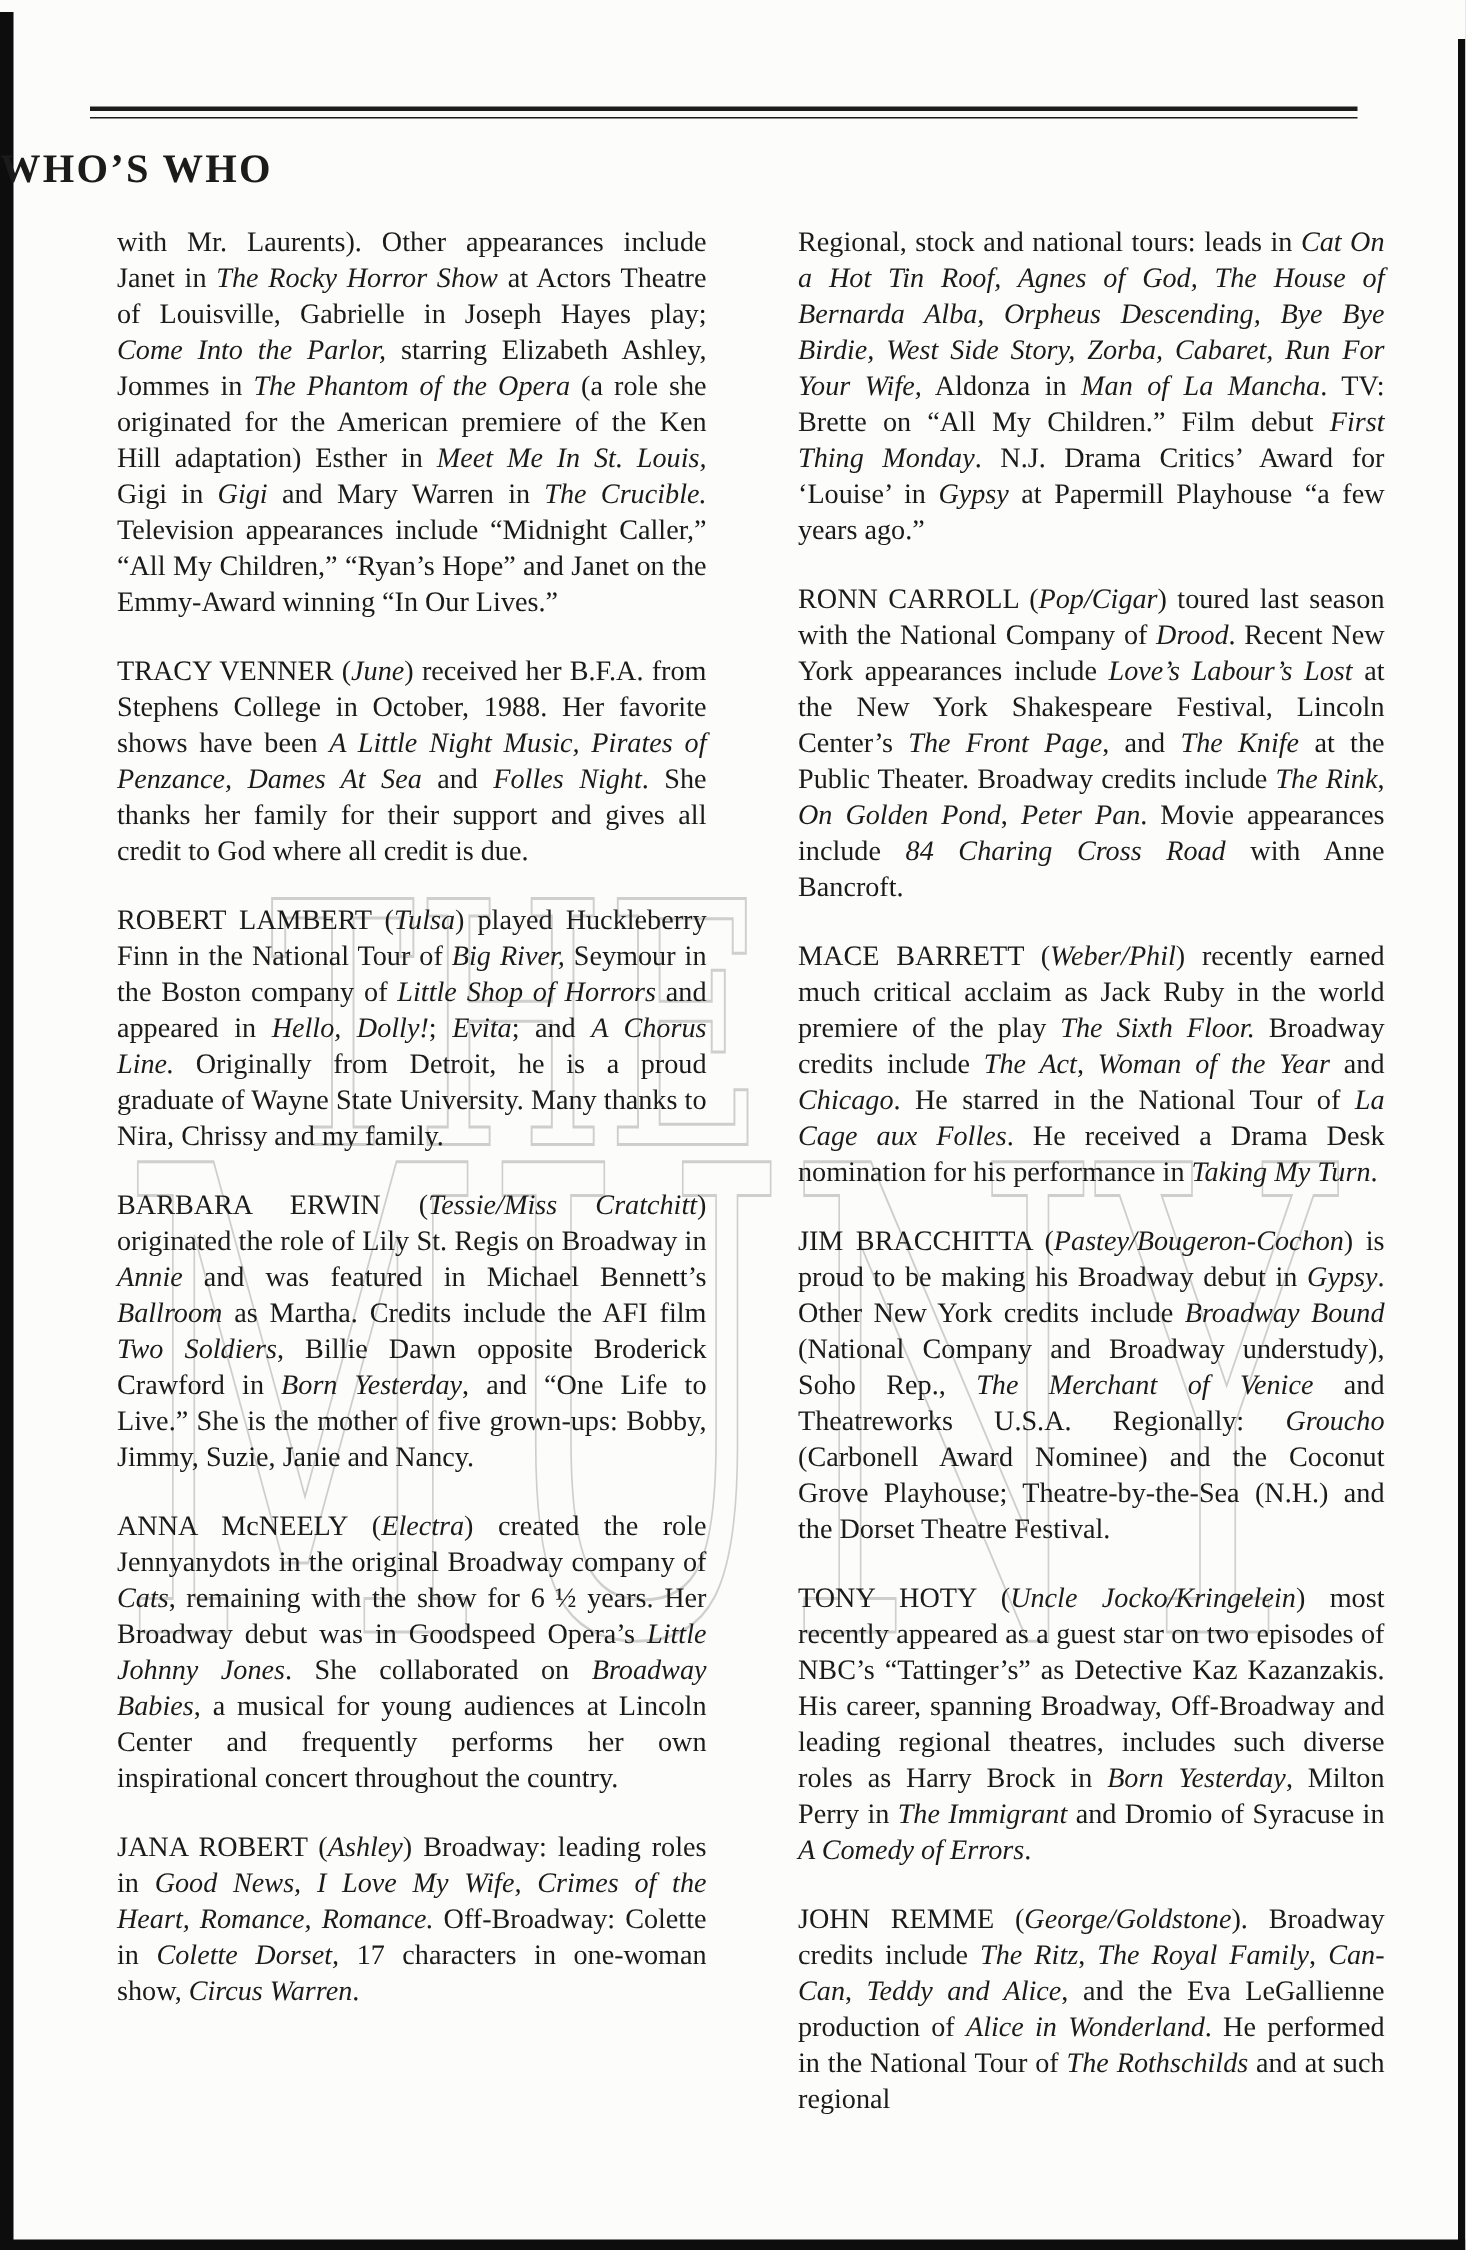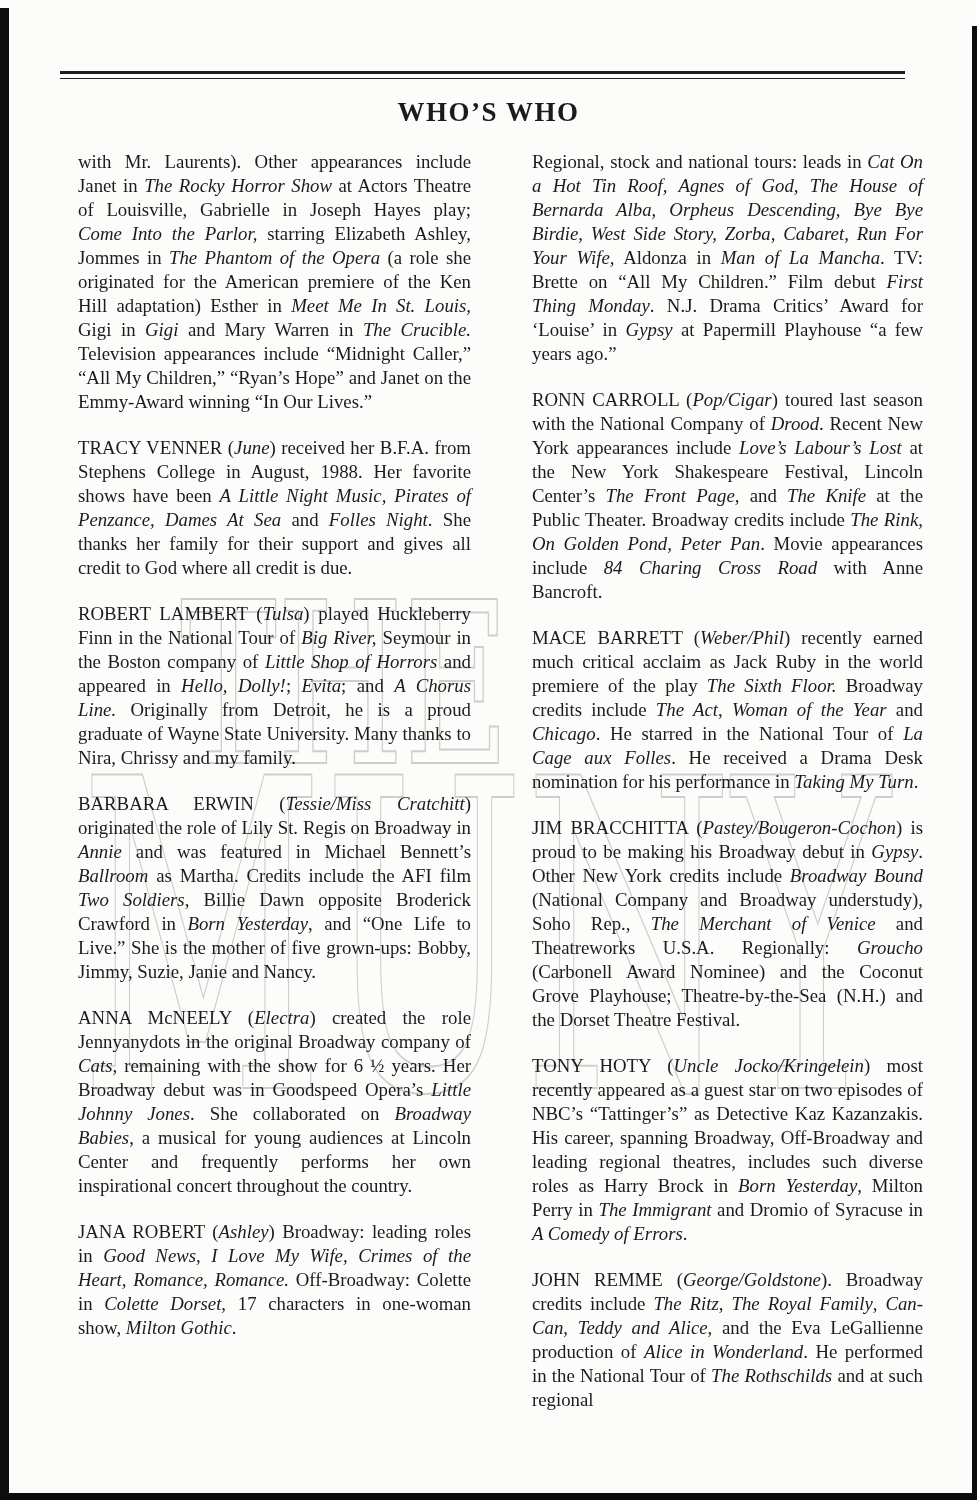--- a/index.html
+++ b/index.html
@@ -16,21 +16,21 @@
     position:absolute;left:62px;right:74px;top:36px;
     display:flex;justify-content:space-between;align-items:baseline;
   }
   .pagenum{font-style:italic;font-size:24px;}
   .pub{font-size:23px;letter-spacing:1.5px;}
   .rule{
     position:absolute;left:60px;right:72px;top:71px;height:4px;
     border-top:3px solid #1c1c1c;border-bottom:1.5px solid #1c1c1c;
   }
   .section-title{
-    position:absolute;left:0;right:0;top:97px;margin:0;text-align:center;
+    position:absolute;left:0;right:0;top:97px;margin:0;text-align:left;
     font-size:27px;font-weight:bold;letter-spacing:1.5px;
   }
   .col{position:absolute;top:150px;z-index:2;}
   .col-left{left:78px;width:393px;}
   .col-right{left:532px;width:391px;}
   .bio{
     margin:0 0 22px 0;text-align:justify;
     font-size:18.8px;line-height:24px;
   }
   .bio i{font-style:italic;}
@@ -56,25 +56,25 @@
     <text class="wm-muny" x="25" y="560" textLength="810" lengthAdjust="spacingAndGlyphs">MUNY</text>
   </svg>
 
 
   <div class="rule"></div>
 
   <h1 class="section-title">WHO’S WHO</h1>
 
   <div class="col col-left">
     <p class="bio"><span>with Mr. Laurents). Other appearances include Janet in </span><i>The Rocky Horror Show</i><span> at Actors Theatre of Louisville, Gabrielle in Joseph Hayes play; </span><i>Come Into the Parlor,</i><span> starring Elizabeth Ashley, Jommes in </span><i>The Phantom of the Opera</i><span> (a role she originated for the American premiere of the Ken Hill adaptation) Esther in </span><i>Meet Me In St. Louis,</i><span> Gigi in </span><i>Gigi</i><span> and Mary Warren in </span><i>The Crucible.</i><span> Television appearances include “Midnight Caller,” “All My Children,” “Ryan’s Hope” and Janet on the Emmy-Award winning “In Our Lives.”</span></p>
-    <p class="bio"><span>TRACY VENNER (</span><i>June</i><span>) received her B.F.A. from Stephens College in August, 1988. Her favorite shows have been </span><i>A Little Night Music, Pirates of Penzance, Dames At Sea</i><span> and </span><i>Folles Night</i><span>. She thanks her family for their support and gives all credit to God where all credit is due.</span></p>
+    <p class="bio"><span>TRACY VENNER (</span><i>June</i><span>) received her B.F.A. from Stephens College in October, 1988. Her favorite shows have been </span><i>A Little Night Music, Pirates of Penzance, Dames At Sea</i><span> and </span><i>Folles Night</i><span>. She thanks her family for their support and gives all credit to God where all credit is due.</span></p>
     <p class="bio"><span>ROBERT LAMBERT (</span><i>Tulsa</i><span>) played Huckleberry Finn in the National Tour of </span><i>Big River,</i><span> Seymour in the Boston company of </span><i>Little Shop of Horrors</i><span> and appeared in </span><i>Hello, Dolly!</i><span>; </span><i>Evita</i><span>; and </span><i>A Chorus Line.</i><span> Originally from Detroit, he is a proud graduate of Wayne State University. Many thanks to Nira, Chrissy and my family.</span></p>
     <p class="bio"><span>BARBARA ERWIN (</span><i>Tessie/Miss Cratchitt</i><span>) originated the role of Lily St. Regis on Broadway in </span><i>Annie</i><span> and was featured in Michael Bennett’s </span><i>Ballroom</i><span> as Martha. Credits include the AFI film </span><i>Two Soldiers</i><span>, Billie Dawn opposite Broderick Crawford in </span><i>Born Yesterday</i><span>, and “One Life to Live.” She is the mother of five grown-ups: Bobby, Jimmy, Suzie, Janie and Nancy.</span></p>
     <p class="bio"><span>ANNA McNEELY (</span><i>Electra</i><span>) created the role Jennyanydots in the original Broadway company of </span><i>Cats</i><span>, remaining with the show for 6 ½ years. Her Broadway debut was in Goodspeed Opera’s </span><i>Little Johnny Jones</i><span>. She collaborated on </span><i>Broadway Babies</i><span>, a musical for young audiences at Lincoln Center and frequently performs her own inspirational concert throughout the country.</span></p>
-    <p class="bio"><span>JANA ROBERT (</span><i>Ashley</i><span>) Broadway: leading roles in </span><i>Good News, I Love My Wife, Crimes of the Heart, Romance, Romance.</i><span> Off-Broadway: Colette in </span><i>Colette Dorset,</i><span> 17 characters in one-woman show, </span><i>Milton Gothic</i><span>.</span></p>
+    <p class="bio"><span>JANA ROBERT (</span><i>Ashley</i><span>) Broadway: leading roles in </span><i>Good News, I Love My Wife, Crimes of the Heart, Romance, Romance.</i><span> Off-Broadway: Colette in </span><i>Colette Dorset,</i><span> 17 characters in one-woman show, </span><i>Circus Warren</i><span>.</span></p>
   </div>
 
   <div class="col col-right">
     <p class="bio"><span>Regional, stock and national tours: leads in </span><i>Cat On a Hot Tin Roof, Agnes of God, The House of Bernarda Alba, Orpheus Descending, Bye Bye Birdie, West Side Story, Zorba, Cabaret, Run For Your Wife,</i><span> Aldonza in </span><i>Man of La Mancha</i><span>. TV: Brette on “All My Children.” Film debut </span><i>First Thing Monday</i><span>. N.J. Drama Critics’ Award for ‘Louise’ in </span><i>Gypsy</i><span> at Papermill Playhouse “a few years ago.”</span></p>
     <p class="bio"><span>RONN CARROLL (</span><i>Pop/Cigar</i><span>) toured last season with the National Company of </span><i>Drood</i><span>. Recent New York appearances include </span><i>Love’s Labour’s Lost</i><span> at the New York Shakespeare Festival, Lincoln Center’s </span><i>The Front Page</i><span>, and </span><i>The Knife</i><span> at the Public Theater. Broadway credits include </span><i>The Rink</i><span>, </span><i>On Golden Pond</i><span>, </span><i>Peter Pan</i><span>. Movie appearances include </span><i>84 Charing Cross Road</i><span> with Anne Bancroft.</span></p>
     <p class="bio"><span>MACE BARRETT (</span><i>Weber/Phil</i><span>) recently earned much critical acclaim as Jack Ruby in the world premiere of the play </span><i>The Sixth Floor.</i><span> Broadway credits include </span><i>The Act</i><span>, </span><i>Woman of the Year</i><span> and </span><i>Chicago</i><span>. He starred in the National Tour of </span><i>La Cage aux Folles</i><span>. He received a Drama Desk nomination for his performance in </span><i>Taking My Turn</i><span>.</span></p>
     <p class="bio"><span>JIM BRACCHITTA (</span><i>Pastey/Bougeron-Cochon</i><span>) is proud to be making his Broadway debut in </span><i>Gypsy</i><span>. Other New York credits include </span><i>Broadway Bound</i><span> (National Company and Broadway understudy), Soho Rep., </span><i>The Merchant of Venice</i><span> and Theatreworks U.S.A. Regionally: </span><i>Groucho</i><span> (Carbonell Award Nominee) and the Coconut Grove Playhouse; Theatre-by-the-Sea (N.H.) and the Dorset Theatre Festival.</span></p>
     <p class="bio"><span>TONY HOTY (</span><i>Uncle Jocko/Kringelein</i><span>) most recently appeared as a guest star on two episodes of NBC’s “Tattinger’s” as Detective Kaz Kazanzakis. His career, spanning Broadway, Off-Broadway and leading regional theatres, includes such diverse roles as Harry Brock in </span><i>Born Yesterday</i><span>, Milton Perry in </span><i>The Immigrant</i><span> and Dromio of Syracuse in </span><i>A Comedy of Errors</i><span>.</span></p>
     <p class="bio"><span>JOHN REMME (</span><i>George/Goldstone</i><span>). Broadway credits include </span><i>The Ritz</i><span>, </span><i>The Royal Family</i><span>, </span><i>Can-Can</i><span>, </span><i>Teddy and Alice</i><span>, and the Eva LeGallienne production of </span><i>Alice in Wonderland</i><span>. He performed in the National Tour of </span><i>The Rothschilds</i><span> and at such regional</span></p>
   </div>

